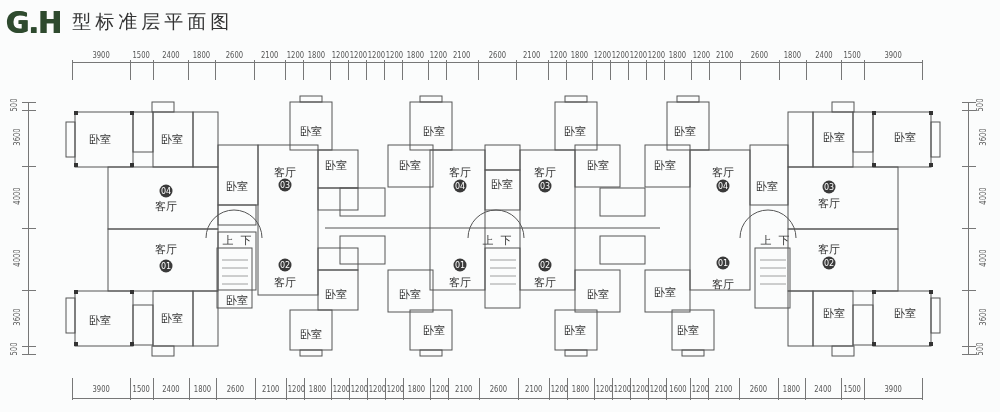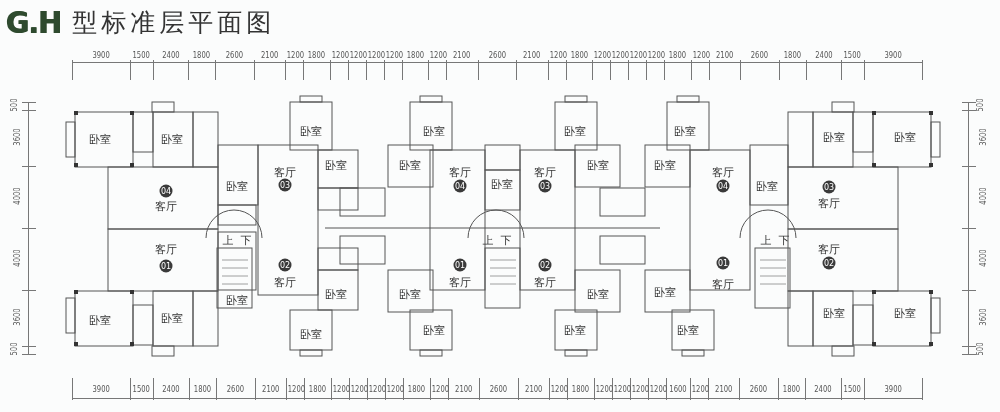--- a/index.html
+++ b/index.html
@@ -1,19 +1,19 @@
 <!DOCTYPE html>
 <html><head>
 <meta charset="utf-8">
 <style>
   html,body{margin:0;padding:0;}
   body{width:1000px;height:412px;background:#fbfcfc;position:relative;overflow:hidden;font-family:"DejaVu Sans",sans-serif;color:#333;}
   .title{position:absolute;left:4px;top:2px;height:40px;display:flex;align-items:center;}
   .title-code{font-family:"DejaVu Sans",sans-serif;font-weight:900;font-size:30px;color:#2e4a2e;letter-spacing:-1px;transform:scaleX(0.95);text-shadow:1px 0 0 #2e4a2e;}
-  .title-text{font-family:"DejaVu Sans",sans-serif;font-size:25px;color:#333;margin-left:10px;letter-spacing:4px;font-weight:300;}
+  .title-text{font-family:"DejaVu Sans",sans-serif;font-size:19px;color:#333;margin-left:10px;letter-spacing:4px;font-weight:300;}
   .dimrow{position:absolute;height:30px;}
   .dimrow .line{position:absolute;left:0;right:0;height:1px;background:#777;}
   .dimrow .tick{position:absolute;width:1px;background:#777;}
   .dimrow .lbl{position:absolute;font-size:8.5px;color:#555;transform:scaleX(0.8);white-space:nowrap;text-align:center;}
   .vdim{position:absolute;width:30px;}
   .vdim .vline{position:absolute;top:0;bottom:0;width:1px;background:#777;}
   .vdim .vtick{position:absolute;height:1px;background:#777;}
   .vdim .vlbl{position:absolute;font-size:8.5px;color:#555;transform:rotate(-90deg) scaleX(0.8);white-space:nowrap;transform-origin:center;}
   svg.plan{position:absolute;left:0;top:0;}
   .room{position:absolute;font-size:11px;color:#333;white-space:nowrap;transform:translate(-50%,-50%);}

